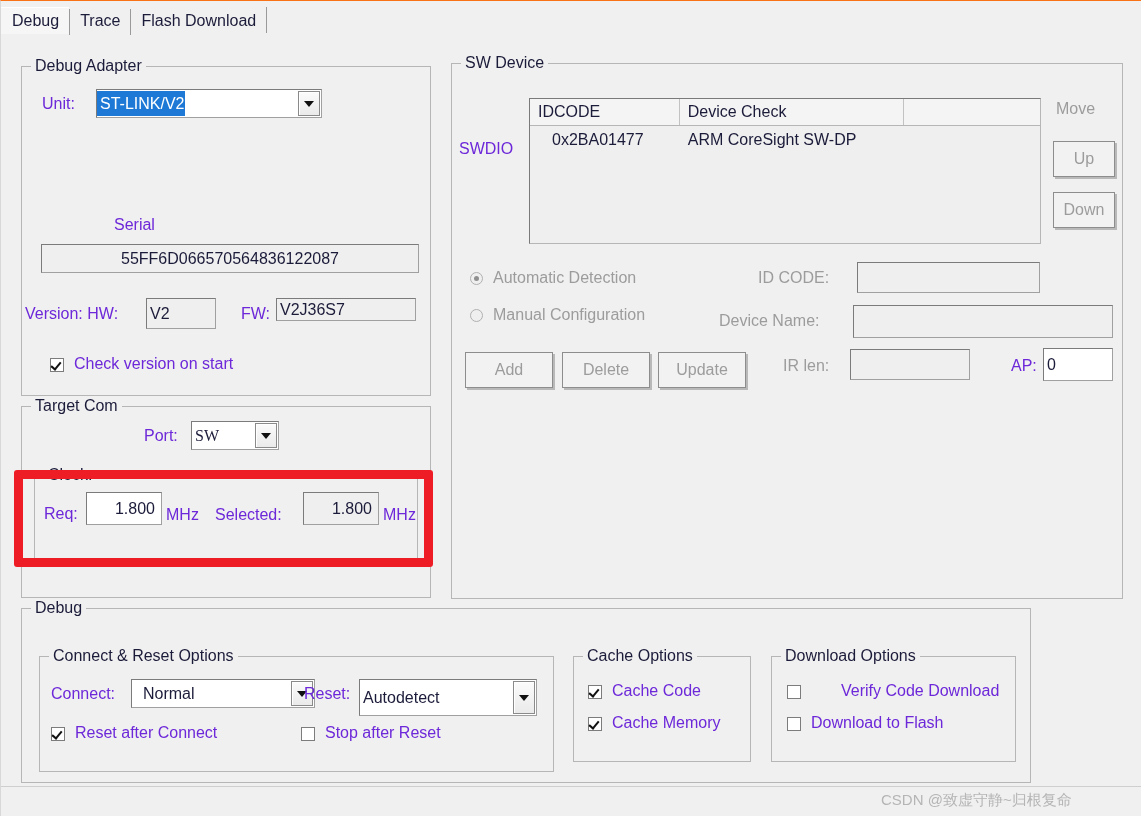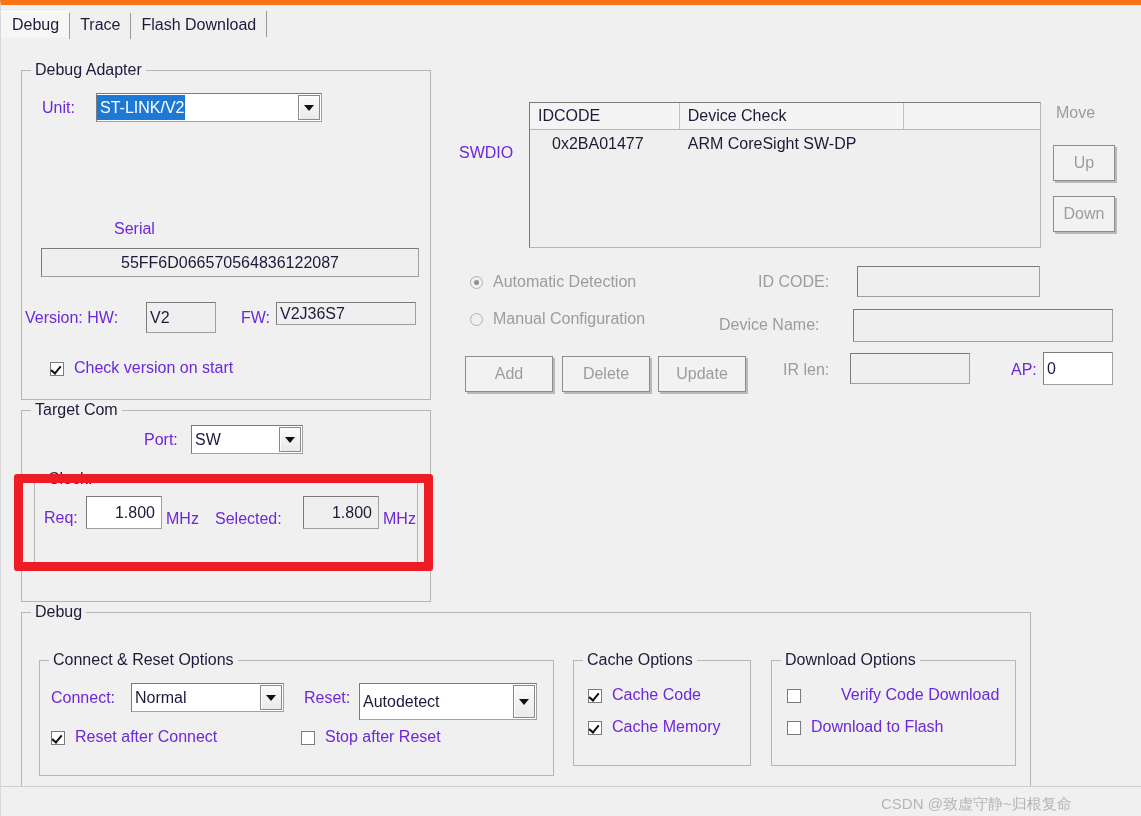--- a/index.html
+++ b/index.html
@@ -14,21 +14,21 @@
     font-size: 15px;
     color: #1a1a2e;
     overflow: hidden;
     position: relative;
   }
   #root {
     position: absolute;
     inset: 0;
     background: #f0f0f0;
     border-left: 1px solid #d8d8d8;
-    border-top: 5px solid #f97316;
+    border-top: 1px solid #f97316;
     box-sizing: border-box;
   }
 
   
   .tabstrip {
     position: absolute;
     left: 0; top: 0;
     width: 1141px; height: 34px;
     background: #f0f0f0;
     display: flex;
@@ -329,21 +329,21 @@
 
   <div class="chk on" style="left:49px; top:357px;"></div>
   <div class="lbl" style="left:73px; top:354px;">Check version on start</div>
 
   <div class="group" style="left:20px; top:405px; width:410px; height:192px;">
     <span class="glabel">Target Com</span>
   </div>
 
   <div class="lbl" style="left:143px; top:426px;">Port:</div>
 
-  <div class="combo" style="left:190px; top:420px; width:112px; height:29px;">
+  <div class="combo" style="left:190px; top:420px; width:88px; height:29px;font-family:Liberation Serif, serif;">
     <div class="ctext">SW</div>
     <div class="ccaret">
       <span class="caret"></span>
     </div>
   </div>
 
   <div class="group" style="left:33px; top:474px; width:384px; height:86px;">
     <span class="glabel">Clock:</span>
   </div>
 
@@ -354,20 +354,23 @@
   <div class="lbl" style="left:165px; top:505px;">MHz</div>
 
   <div class="lbl" style="left:214px; top:505px;">Selected:</div>
 
   <div class="field ro right" style="left:302px; top:491px; width:76px; height:33px;">1.800</div>
 
   <div class="lbl" style="left:382px; top:505px;">MHz</div>
 
   <div class="redbox" style="left:13px; top:469px; width:419px; height:97px;"></div>
 
+  <div class="group" style="left:450px; top:62px; width:672px; height:536px;">
+    <span class="glabel">SW Device</span>
+  </div>
 
   <div class="lbl" style="left:458px; top:139px;">SWDIO</div>
 
   <div class="tbl" style="left:528px; top:97px; width:512px; height:146px;">
     <div class="thead">
       <div class="th" style="width:150px;">IDCODE</div>
       <div class="th" style="width:225px;">Device Check</div>
       <div class="th" style="width:136px; border-right:none;"></div>
     </div>
     <div class="trow">
@@ -407,21 +410,21 @@
 
   <div class="group" style="left:20px; top:607px; width:1010px; height:175px;">
     <span class="glabel">Debug</span>
   </div>
 
   <div class="group" style="left:38px; top:655px; width:515px; height:116px;">
     <span class="glabel">Connect &amp; Reset Options</span>
   </div>
 
   <div class="lbl" style="left:50px; top:684px;">Connect:</div>
-  <div class="combo" style="left:130px; top:678px; width:153px; height:29px;">
+  <div class="combo" style="left:130px; top:678px; width:184px; height:29px;padding-left:8px;">
     <div class="ctext">Normal</div>
     <div class="ccaret">
       <span class="caret"></span>
     </div>
   </div>
 
   <div class="lbl" style="left:303px; top:684px;">Reset:</div>
   <div class="combo" style="left:358px; top:678px; width:178px; height:37px;">
     <div class="ctext">Autodetect</div>
     <div class="ccaret">

